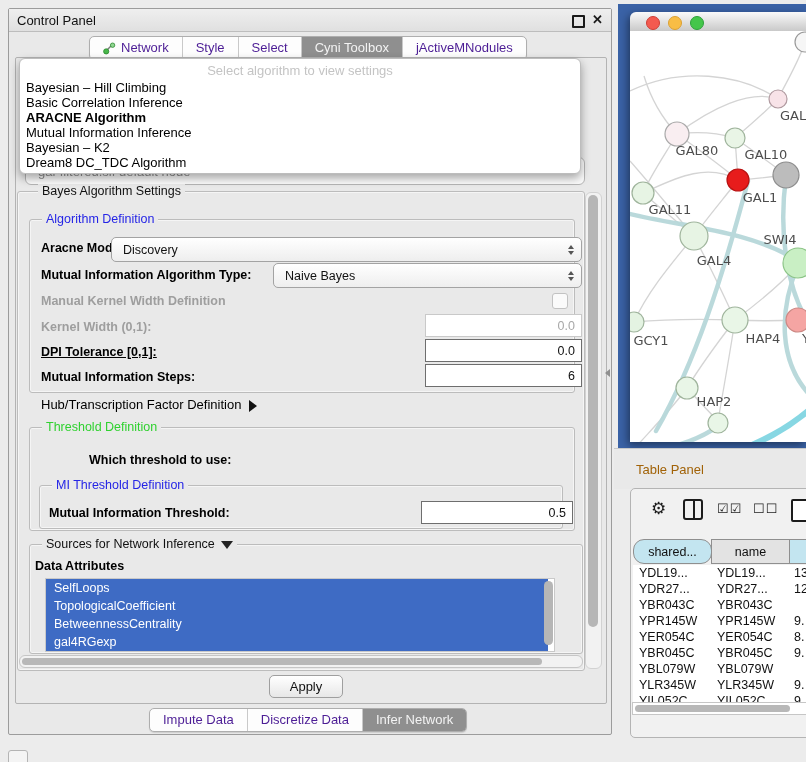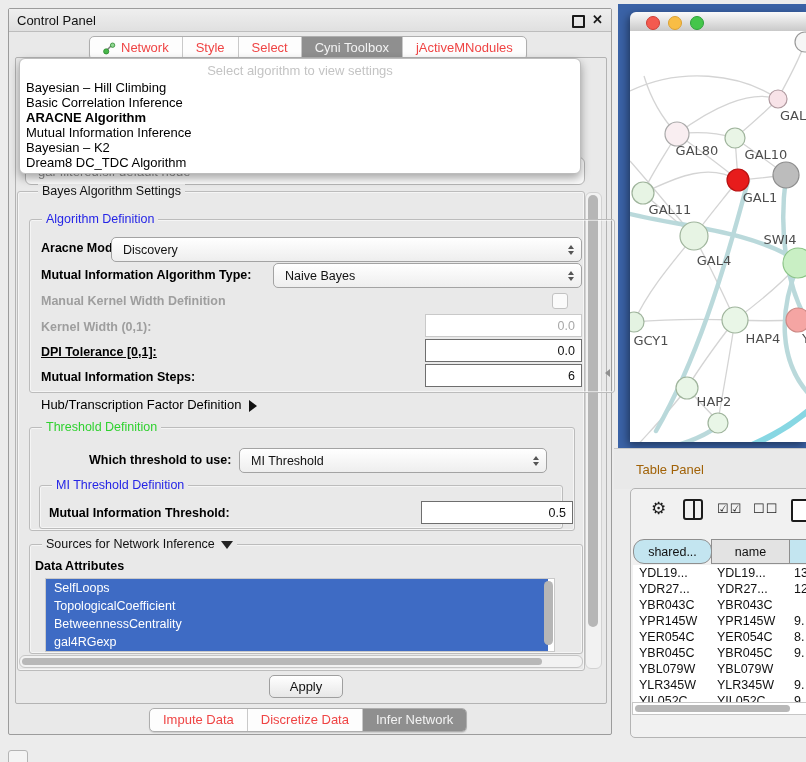--- a/index.html
+++ b/index.html
@@ -14,21 +14,21 @@
       border:1px solid #9c9c9c;border-radius:2px;}
   .cp-titlebar{left:0;top:0;right:0;height:22px;background:linear-gradient(#efefef,#e0e0e0);
       border-bottom:1px solid #bdbdbd;}
   .cp-title{left:8px;top:4px;font-size:13px;color:#111;}
   .float-btn{right:26px;top:6px;width:9px;height:9px;border:2px solid #1a1a1a;border-radius:1px;}
   .close-btn{right:8px;top:3px;font-size:13px;font-weight:bold;color:#1a1a1a;}
   
   .seg{display:flex;position:absolute;border:1px solid #aeaeae;border-radius:5px;
        overflow:hidden;background:#fdfdfd;height:22px;box-shadow:0 1px 1px rgba(0,0,0,.12);}
   .seg .tab{font-size:13px;line-height:22px;padding:0 13px;border-left:1px solid #c9c9c9;
-       color:#ef4444;white-space:nowrap;display:flex;align-items:center;gap:5px;}
+       color:#4c1d95;white-space:nowrap;display:flex;align-items:center;gap:5px;}
   .seg .tab:first-child{border-left:none;}
   .seg .tab.sel{background:#8f8f8f;color:#f3f3f3;}
   .tabs-top{left:80px;top:27px;}
   .tabs-bottom{left:140px;top:699px;}
   
   .content-panel{left:6px;top:48px;width:590px;height:645px;border:1px solid #b3b3b3;
        background:#e9e9e9;border-radius:2px;}
   
   .bg-combo{left:16px;top:148px;width:546px;height:26px;background:#fbfbfb;
        border:1px solid #b5b5b5;border-radius:6px;font-size:13px;color:#8f8f8f;
@@ -159,21 +159,21 @@
   </div>
 
   <div class="group" style="left:8px;top:182px;width:566px;height:478px;">
     <span class="legend" style="left:20px;">Bayes Algorithm Settings</span>
   </div>
 
   <div class="vscroll-track" style="left:576px;top:183px;width:15px;height:475px;">
     <div class="vthumb" style="left:2px;top:2px;width:10px;height:432px;"></div>
   </div>
 
-  <div class="group" style="left:20px;top:210px;width:544px;height:172px;padding-left:40px;">
+  <div class="group" style="left:20px;top:210px;width:544px;height:172px;">
     <span class="legend blue">Algorithm Definition</span>
   </div>
   <div class="lbl" style="left:32px;top:232px;">Aracne Mode:</div>
   <div class="combo" style="left:102px;top:228px;width:458px;height:23px;">
     <span>Discovery</span>
     <span class="arrows">
         <span class="tri-up"></span>
         <span class="tri-dn"></span>
       </span>
   </div>
@@ -201,27 +201,20 @@
   </div>
 
   <div class="lbl" style="left:32px;top:388px;font-weight:normal;font-size:13px;">
     <span>Hub/Transcription Factor Definition</span><span class="tri-right"></span>
   </div>
 
   <div class="group" style="left:20px;top:418px;width:544px;height:102px;">
     <span class="legend green">Threshold Definition</span>
   </div>
   <div class="lbl" style="left:80px;top:444px;">Which threshold to use:</div>
-  <div class="combo" style="left:230px;top:439px;width:295px;height:23px;">
-    <span>MI Threshold</span>
-    <span class="arrows">
-        <span class="tri-up"></span>
-        <span class="tri-dn"></span>
-      </span>
-  </div>
   <div class="group" style="left:30px;top:476px;width:522px;height:42px;">
     <span class="legend blue">MI Threshold Definition</span>
   </div>
   <div class="lbl" style="left:40px;top:497px;">Mutual Information Threshold:</div>
   <div class="field" style="left:412px;top:492px;width:138px;height:21px;">
     <span>0.5</span>
   </div>
 
   <div class="group" style="left:20px;top:535px;width:552px;height:108px;">
     <span class="legend">

